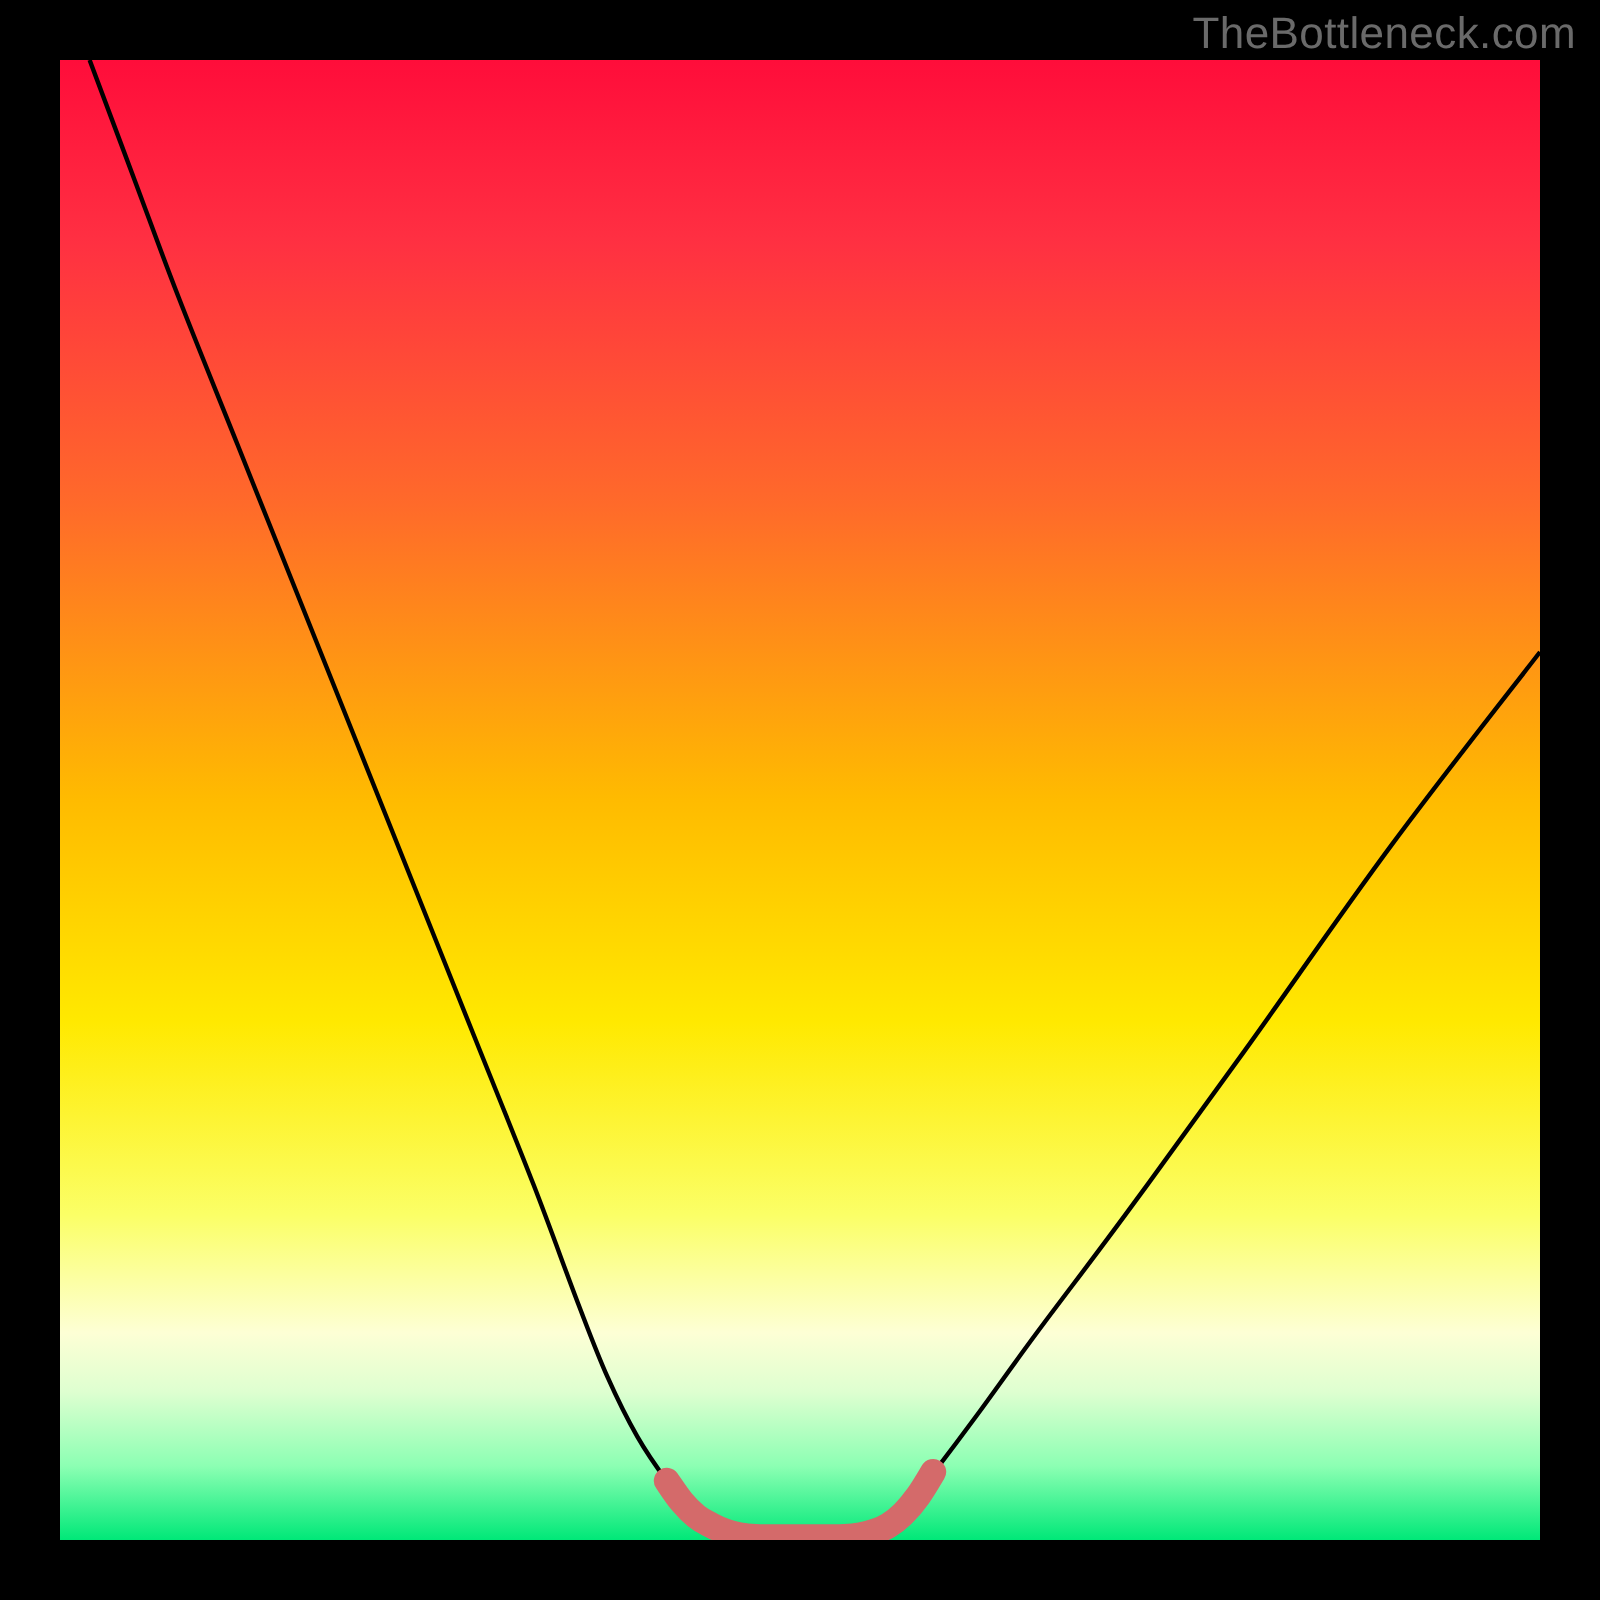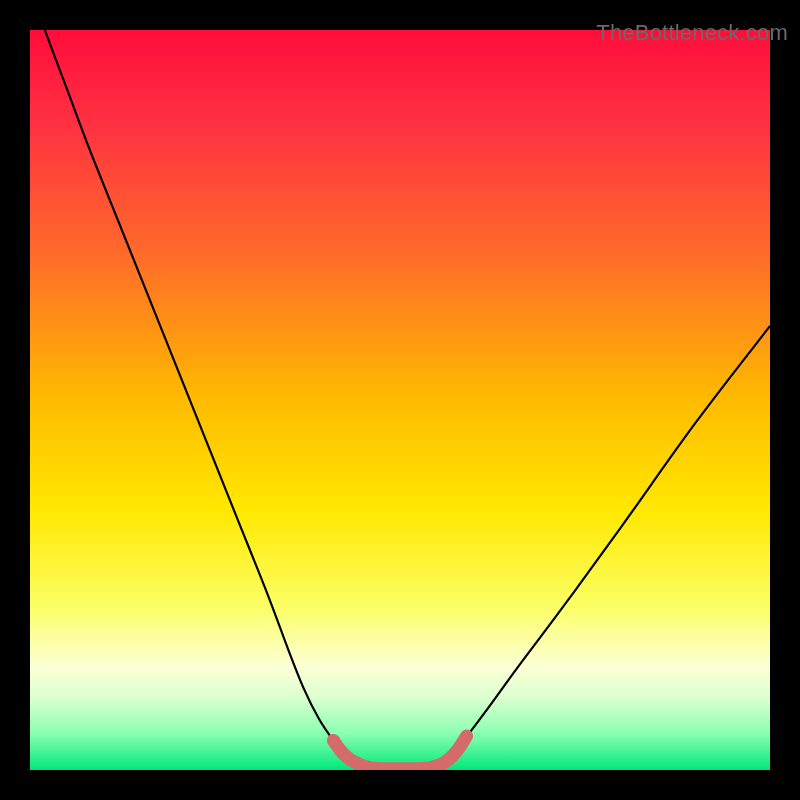--- a/index.html
+++ b/index.html
@@ -20,21 +20,21 @@
   .plot {
     position: absolute;
     left: 30px;
     top: 30px;
     width: 740px;
     height: 740px;
     overflow: hidden;
   }
   .watermark {
     position: absolute;
-    top: 20px;
+    top: 4px;
     right: 12px;
     color: #6a6a6a;
     font-size: 22px;
     font-weight: 500;
     letter-spacing: 0.2px;
     z-index: 10;
   }
 </style>
 </head>
 <body>

